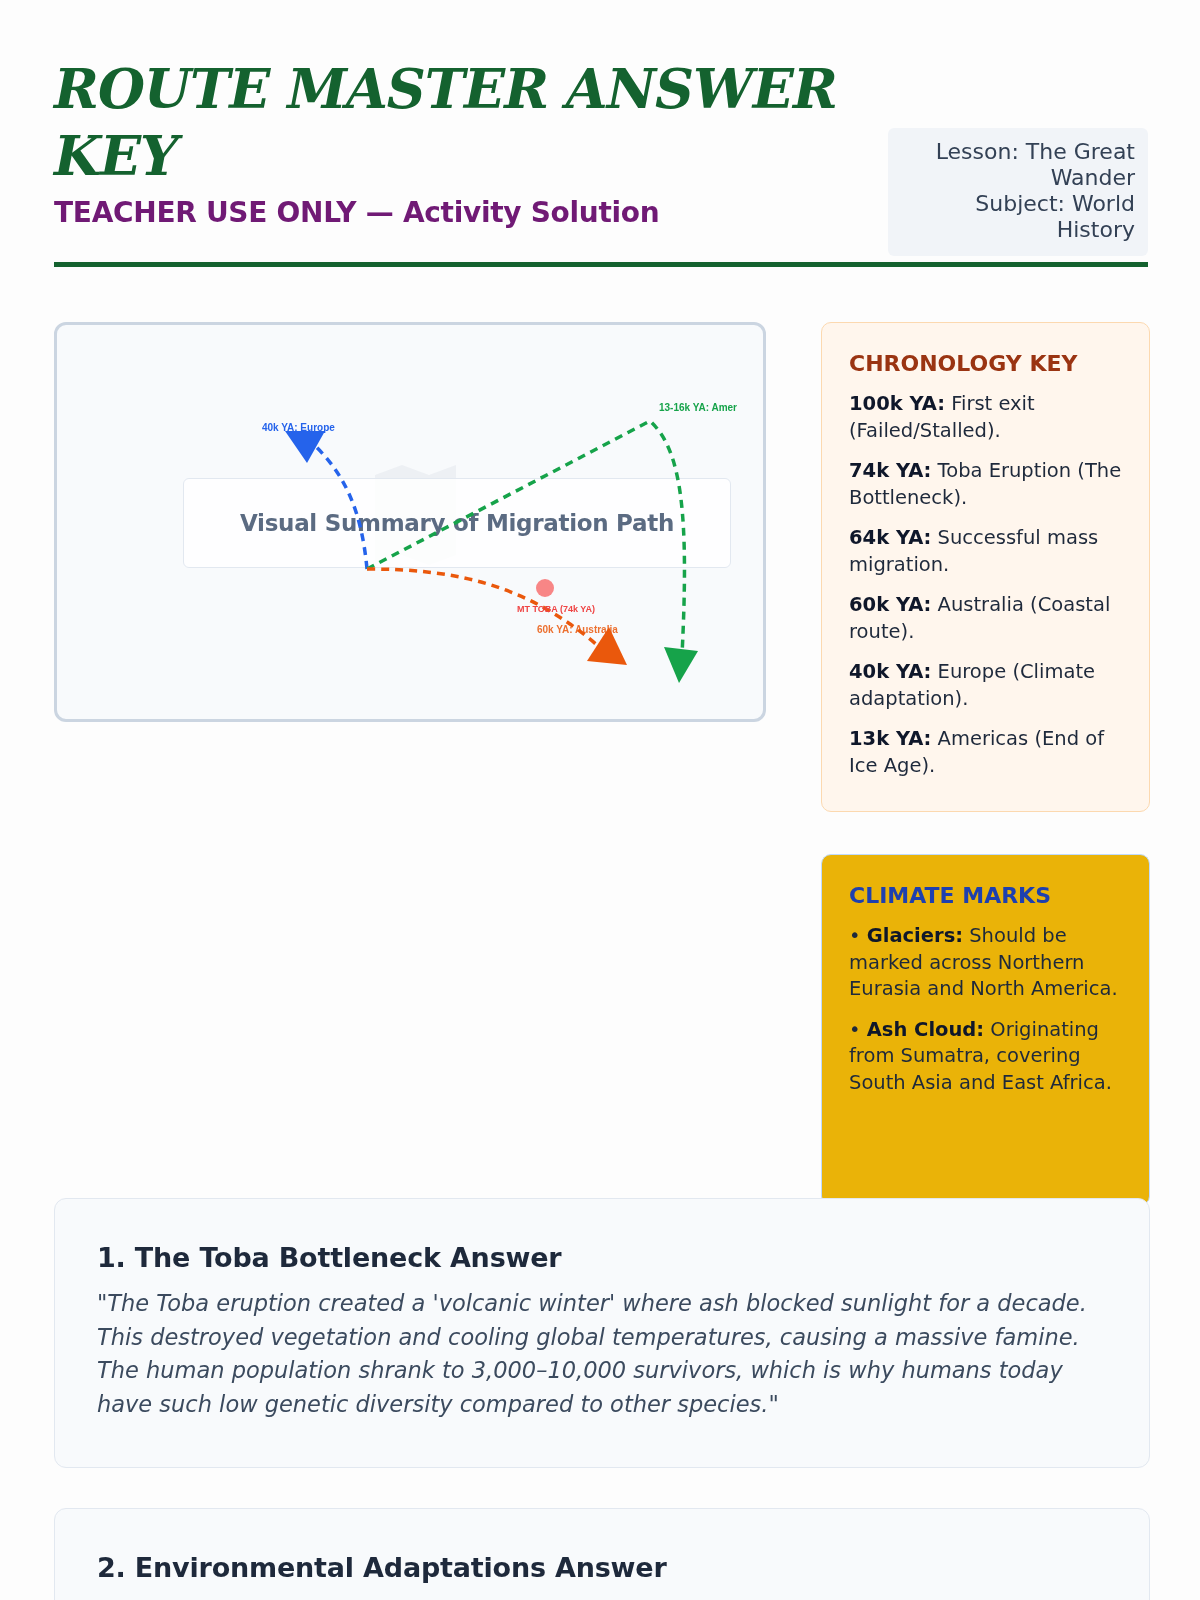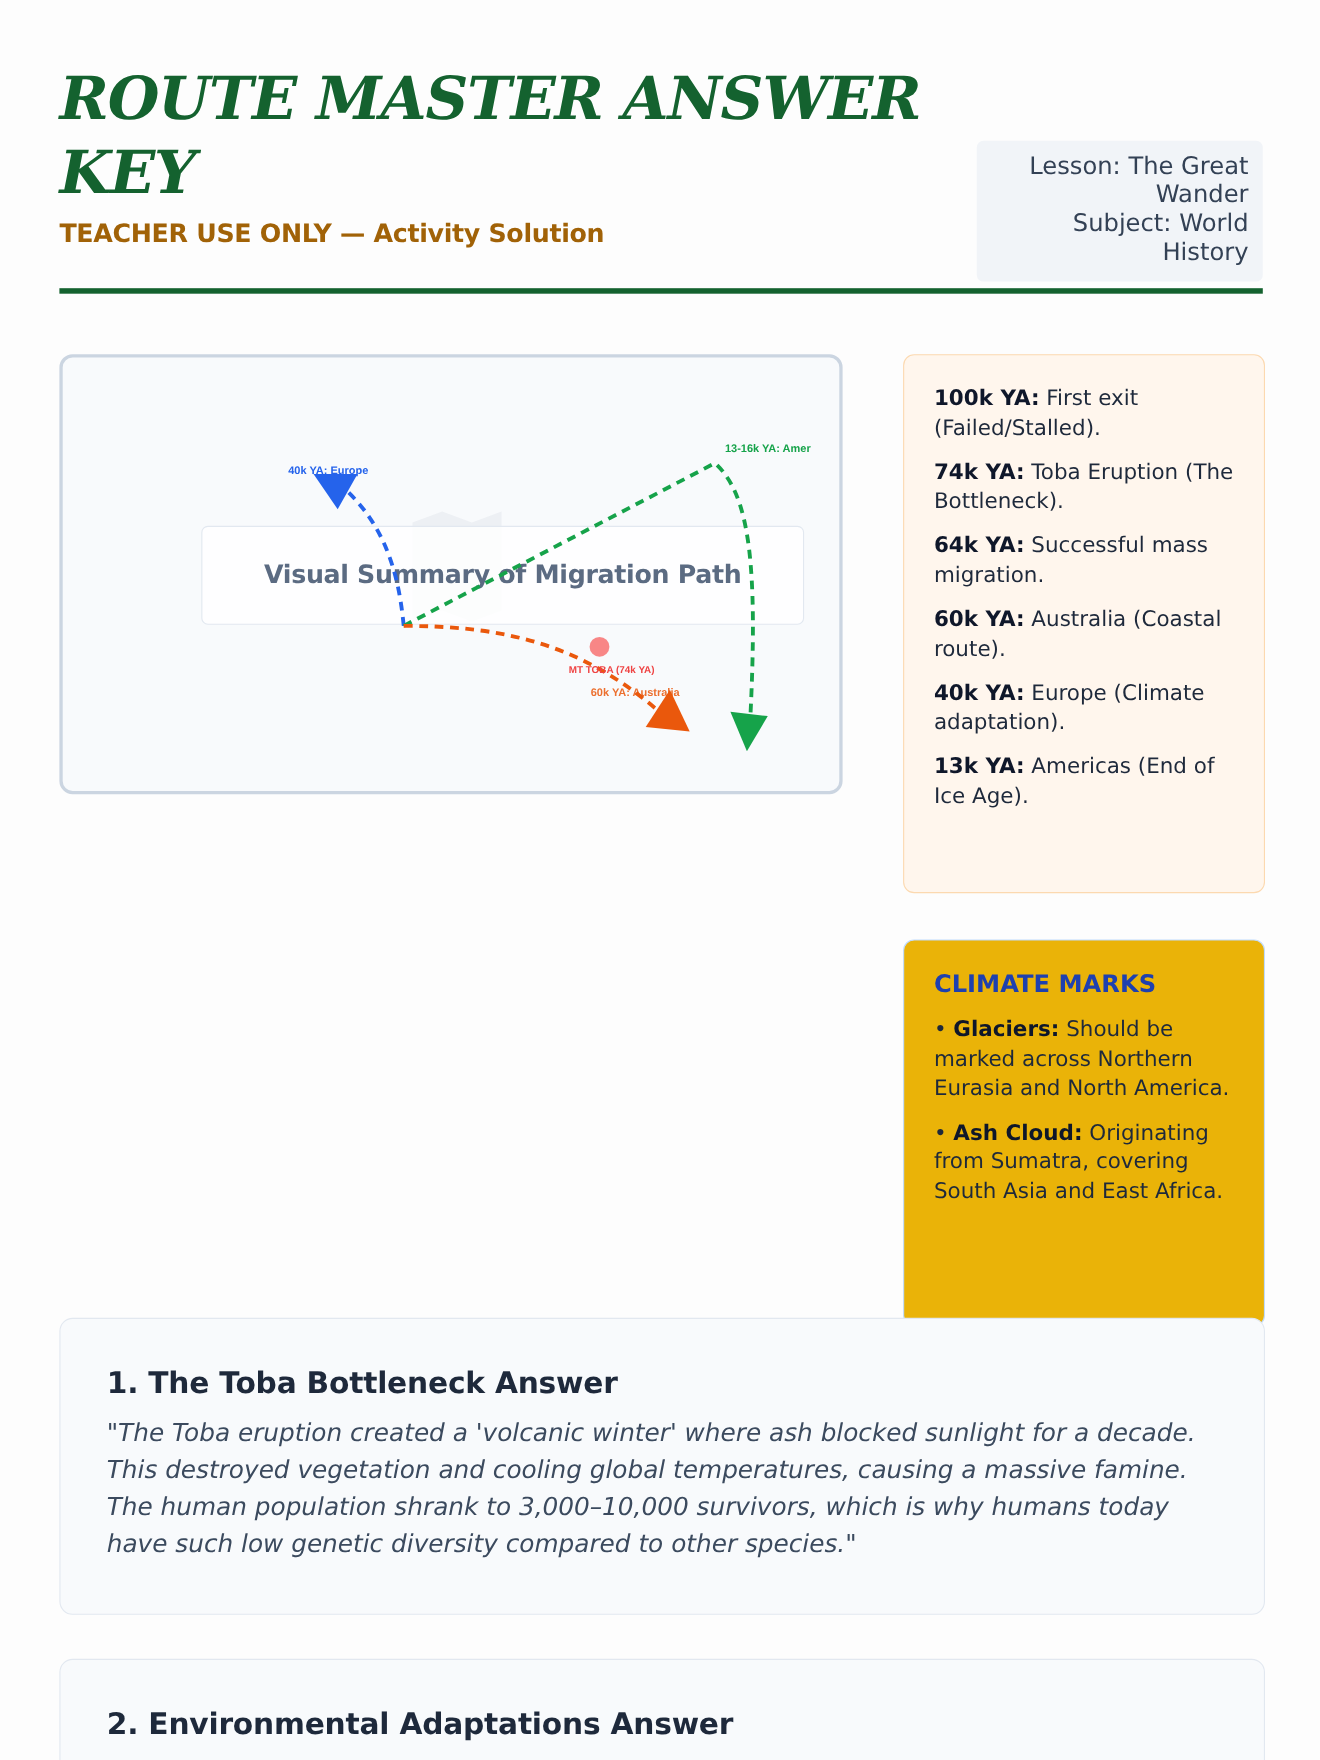--- a/index.html
+++ b/index.html
@@ -1,21 +1,21 @@
 <!DOCTYPE html>
 <html><head>
   <meta charset="utf-8">
   <style>
     * { box-sizing: border-box; margin: 0; padding: 0; }
     html, body { width: 1200px; height: 1600px; overflow: hidden; background: #fdfdfd; }
     body { font-family: "DejaVu Sans", "Liberation Sans", sans-serif; color: #1e293b; position: relative; }
 
     .header { position: absolute; left: 54px; top: 56px; width: 1094px; height: 212px; }
     .title { font-family: "DejaVu Serif", "Liberation Serif", serif; font-weight: bold; color: #14622f; font-size: 54px; line-height: 67px; letter-spacing: -1px; width: 800px; font-style: italic; }
-    .subtitle { color: #a16207; font-weight: bold; font-size: 23px; line-height: 34px; margin-top: 6px; letter-spacing: -0.3px; }
+    .subtitle { color: #701a75; font-weight: bold; font-size: 28px; line-height: 34px; margin-top: 6px; letter-spacing: -0.3px; }
     .meta { position: absolute; right: 0; top: 72px; width: 260px; background: #f1f4f8; border-radius: 6px; padding: 11px 13px 13px 13px; text-align: right; font-size: 22px; line-height: 26px; color: #334155; }
     .rule { position: absolute; left: 54px; top: 262px; width: 1094px; height: 5px; background: #14622f; }
 
     .map-card { position: absolute; left: 54px; top: 322px; width: 712px; height: 400px; background: #f8fafc; border: 3px solid #cbd5e1; border-radius: 12px; overflow: hidden; }
     .map-card svg { position: absolute; left: 0; top: 0; }
     .map-caption { position: absolute; left: 126px; top: 153px; width: 548px; height: 90px; background: rgba(255,255,255,0.82); border: 1px solid #e2e8f0; border-radius: 6px; display: flex; align-items: center; justify-content: center; font-size: 23px; font-weight: bold; color: #5b6b82; letter-spacing: -0.3px; }
 
     .side-box { position: absolute; left: 821px; width: 329px; border-radius: 10px; padding: 26px 27px 20px 27px; font-size: 19.5px; line-height: 26.5px; }
     .chrono { top: 322px; height: 490px; background: #fff6ed; border: 1.5px solid #fcd9b0; }
     .climate { top: 854px; height: 352px; background: #eab308; border: 1.5px solid #bfdbfe; }
@@ -65,20 +65,21 @@
     <path d="M310 244 C 400 244, 470 260, 540 320" fill="none" stroke="#ea580c" stroke-width="3.5" stroke-dasharray="8 6"></path>
     <polygon points="530,336 552,302 570,340" fill="#ea580c"></polygon>
     <text x="480" y="308" font-size="10" font-weight="bold" fill="#ea580c" opacity="0.85" font-family="Liberation Sans, sans-serif">60k YA: Australia</text>
 
     <circle cx="488" cy="263" r="9" fill="#f87171" opacity="0.85"></circle>
     <text x="460" y="287" font-size="9" font-weight="bold" fill="#ef4444" font-family="Liberation Sans, sans-serif">MT TOBA (74k YA)</text>
   </svg>
 </div>
 
 <div class="side-box chrono">
+  <div class="box-title">CHRONOLOGY KEY</div>
   <div class="entry"><b>100k YA:</b><span> First exit (Failed/Stalled).</span></div>
   <div class="entry"><b>74k YA:</b><span> Toba Eruption (The Bottleneck).</span></div>
   <div class="entry"><b>64k YA:</b><span> Successful mass migration.</span></div>
   <div class="entry"><b>60k YA:</b><span> Australia (Coastal route).</span></div>
   <div class="entry"><b>40k YA:</b><span> Europe (Climate adaptation).</span></div>
   <div class="entry"><b>13k YA:</b><span> Americas (End of Ice Age).</span></div>
 </div>
 
 <div class="side-box climate">
   <div class="box-title">CLIMATE MARKS</div>

